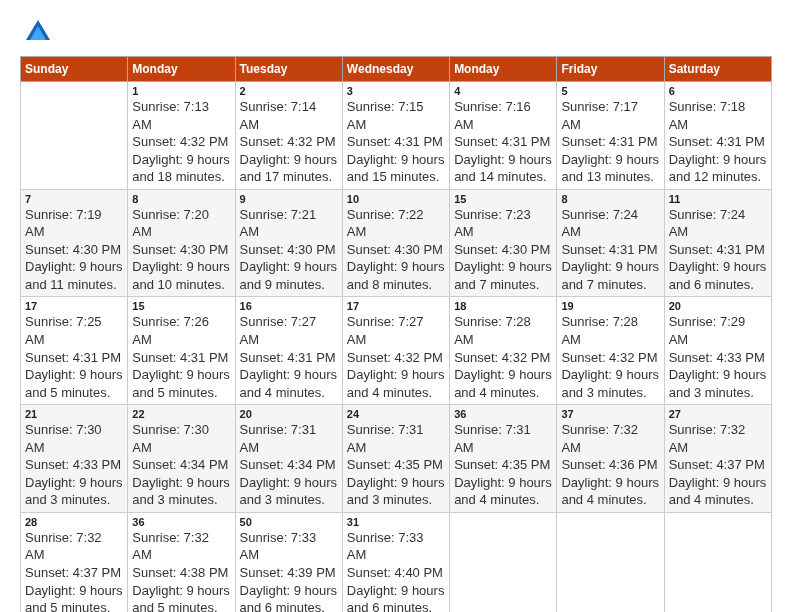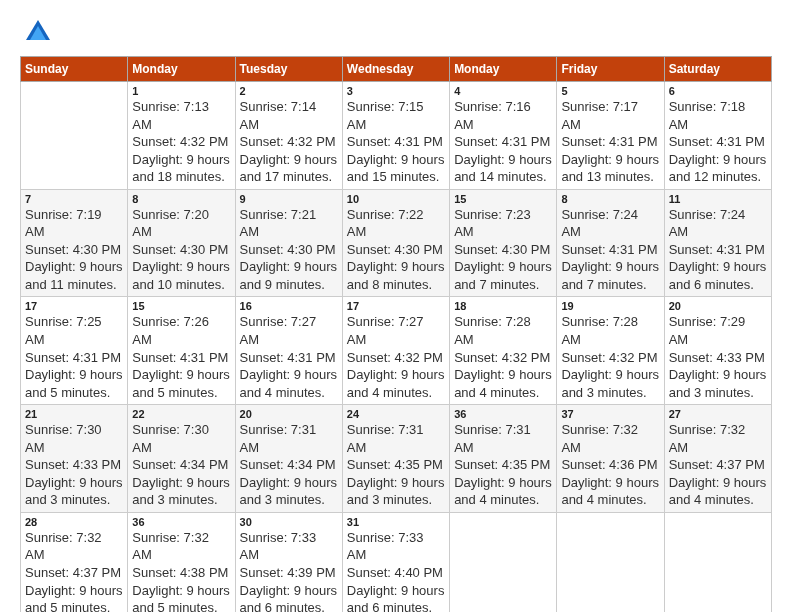--- a/index.html
+++ b/index.html
@@ -246,21 +246,21 @@
         <tr>
           <td>
             <span class="day-number">28</span>
             <div class="day-info">Sunrise: 7:32 AM<br>Sunset: 4:37 PM<br>Daylight: 9 hours<br>and 5 minutes.</div>
           </td>
           <td>
             <span class="day-number">36</span>
             <div class="day-info">Sunrise: 7:32 AM<br>Sunset: 4:38 PM<br>Daylight: 9 hours<br>and 5 minutes.</div>
           </td>
           <td>
-            <span class="day-number">30</span>
+            <span class="day-number">50</span>
             <div class="day-info">Sunrise: 7:33 AM<br>Sunset: 4:39 PM<br>Daylight: 9 hours<br>and 6 minutes.</div>
           </td>
           <td>
             <span class="day-number">31</span>
             <div class="day-info">Sunrise: 7:33 AM<br>Sunset: 4:40 PM<br>Daylight: 9 hours<br>and 6 minutes.</div>
           </td>
           <td class="empty-cell"></td>
           <td class="empty-cell"></td>
           <td class="empty-cell"></td>
         </tr>

